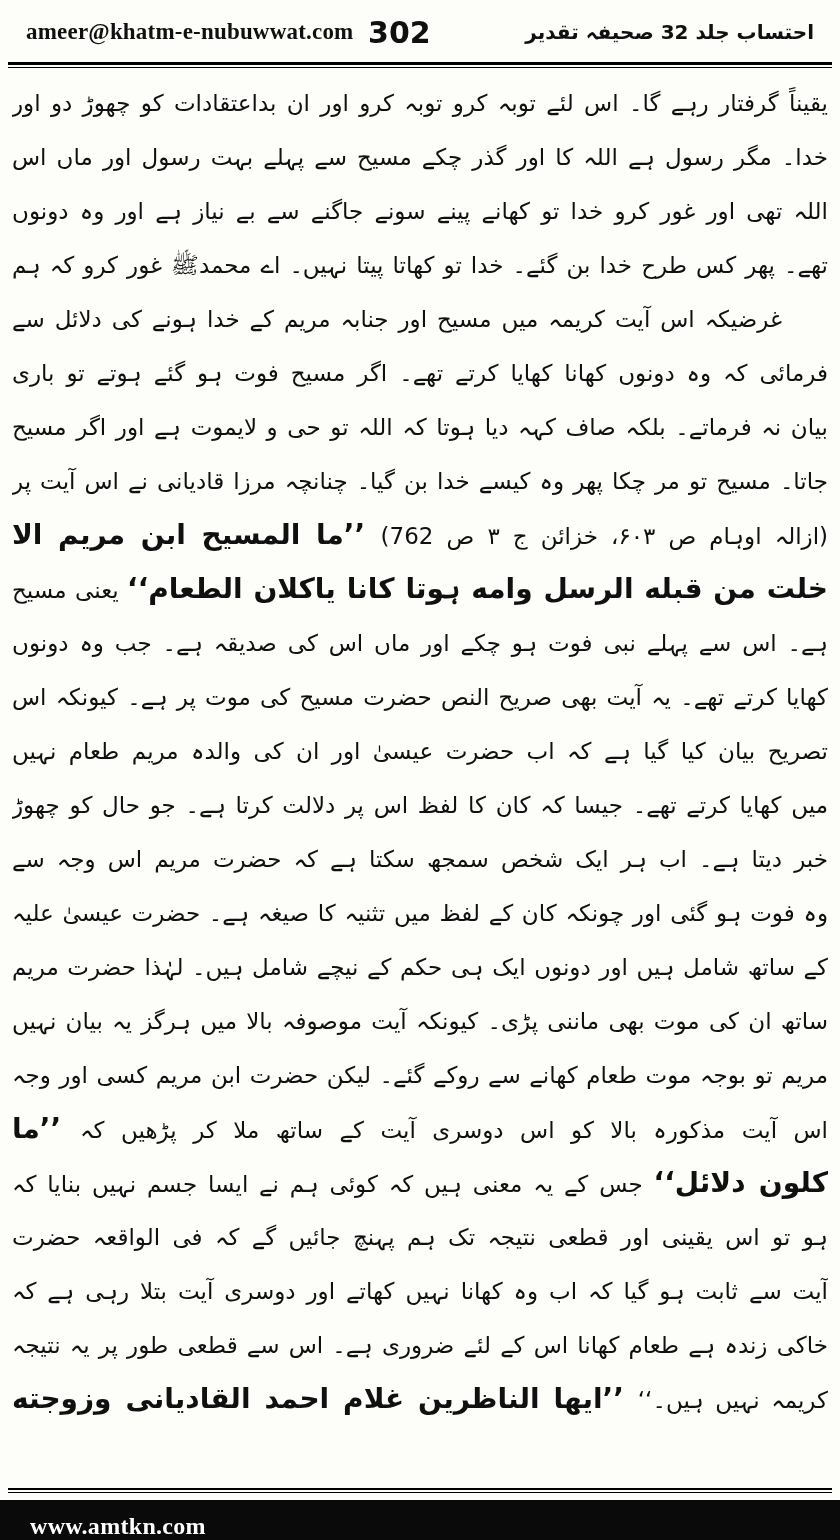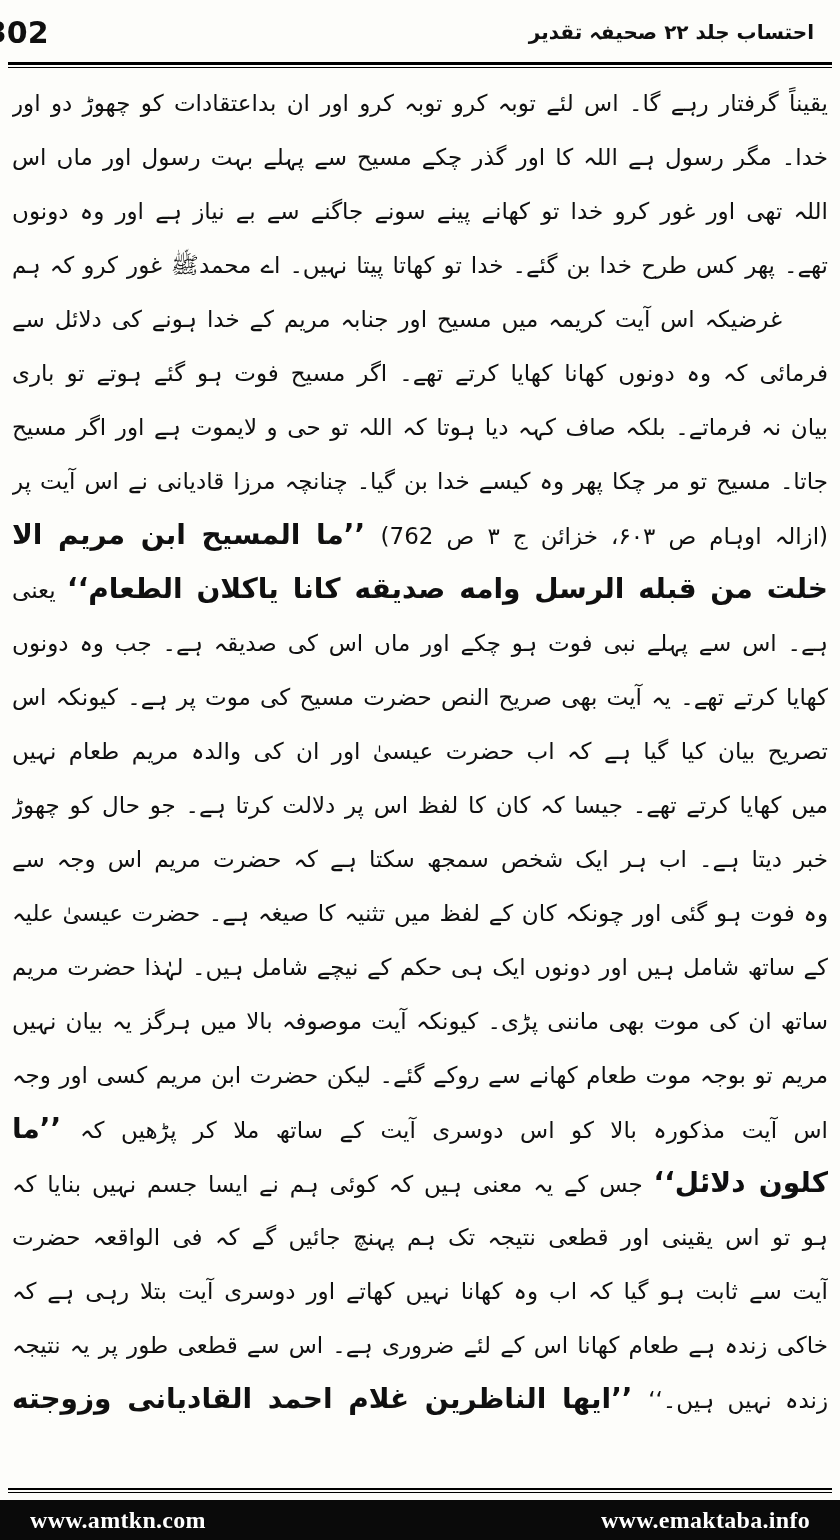--- a/index.html
+++ b/index.html
@@ -56,66 +56,66 @@
   .line.indent{padding-right:46px;}
   .seg{font-weight:400;}
   .bq{
     font-weight:700;
     font-size:28px;
   }
   
   .ftr{
     position:absolute;left:0;right:0;bottom:0;height:40px;
     background:#0a0a0a;color:#ffffff;
-    display:flex;justify-content:space-between;align-items:center;
+    display:flex;justify-content:space-between;align-items:flex-end;
     padding:0 30px;box-sizing:border-box;
     font-family:"Liberation Serif",serif;
     font-weight:700;font-size:24px;letter-spacing:.3px;
   }
 </style>
 </head>
 <body>
 
 <div class="page">
 
   <div class="hdr">
+    <div class="hdr-email">ameer@khatm-e-nubuwwat.com</div>
     <div class="hdr-page">302</div>
-    <div class="hdr-title">احتساب جلد ۲۲ صحیفہ تقدیر</div>
+    <div class="hdr-title">احتساب جلد 32 صحیفہ تقدیر</div>
   </div>
 
   <div class="rule rule-top"></div>
 
   <div class="body-text" id="body-text">
       <div class="line"><span class="seg">یقیناً گرفتار رہے گا۔ اس لئے توبہ کرو توبہ کرو اور ان بداعتقادات کو چھوڑ دو اور نہیں ہے مریم کا بیٹا</span></div>
       <div class="line"><span class="seg">خدا۔ مگر رسول ہے اللہ کا اور گذر چکے مسیح سے پہلے بہت رسول اور ماں اس کی بھی خدا نہ تھی۔ بلکہ ولی</span></div>
       <div class="line"><span class="seg">اللہ تھی اور غور کرو خدا تو کھانے پینے سونے جاگنے سے بے نیاز ہے اور وہ دونوں کھانا کھایا کرتے</span></div>
       <div class="line"><span class="seg">تھے۔ پھر کس طرح خدا بن گئے۔ خدا تو کھاتا پیتا نہیں۔ اے محمدﷺ غور کرو کہ ہم نے کسی واضح اور</span></div>
       <div class="line indent"><span class="seg">غرضیکہ اس آیت کریمہ میں مسیح اور جنابہ مریم کے خدا ہونے کی دلائل سے نفی بیان</span></div>
       <div class="line"><span class="seg">فرمائی کہ وہ دونوں کھانا کھایا کرتے تھے۔ اگر مسیح فوت ہو گئے ہوتے تو باری تعالیٰ کھانے کی دلیل</span></div>
       <div class="line"><span class="seg">بیان نہ فرماتے۔ بلکہ صاف کہہ دیا ہوتا کہ اللہ تو حی و لایموت ہے اور اگر مسیح خدا ہوتا تو وہ کیوں مر</span></div>
       <div class="line"><span class="seg">جاتا۔ مسیح تو مر چکا پھر وہ کیسے خدا بن گیا۔ چنانچہ مرزا قادیانی نے اس آیت پر یہ اعتراض کیا ہے۔</span></div>
       <div class="line"><span class="seg">(ازالہ اوہام ص ۶۰۳، خزائن ج ۳ ص 762)</span><span class="bq"> ’’ما المسیح ابن مریم الا رسول قد</span></div>
-      <div class="line"><span class="bq">خلت من قبله الرسل وامه صدیقه كانا یاكلان الطعام‘‘</span><span class="seg"> یعنی مسیح صرف ایک رسول</span></div>
+      <div class="line"><span class="bq">خلت من قبله الرسل وامه ہوتا كانا یاكلان الطعام‘‘</span><span class="seg"> یعنی مسیح صرف ایک رسول</span></div>
       <div class="line"><span class="seg">ہے۔ اس سے پہلے نبی فوت ہو چکے اور ماں اس کی صدیقہ ہے۔ جب وہ دونوں زندہ تھے تو طعام</span></div>
       <div class="line"><span class="seg">کھایا کرتے تھے۔ یہ آیت بھی صریح النص حضرت مسیح کی موت پر ہے۔ کیونکہ اس آیت میں</span></div>
       <div class="line"><span class="seg">تصریح بیان کیا گیا ہے کہ اب حضرت عیسیٰ اور ان کی والدہ مریم طعام نہیں کھاتے۔ ہاں کسی زمانے</span></div>
       <div class="line"><span class="seg">میں کھایا کرتے تھے۔ جیسا کہ کان کا لفظ اس پر دلالت کرتا ہے۔ جو حال کو چھوڑ کر گذشتہ زمانے کی</span></div>
       <div class="line"><span class="seg">خبر دیتا ہے۔ اب ہر ایک شخص سمجھ سکتا ہے کہ حضرت مریم اس وجہ سے طعام کھانے سے روکی گئی کہ</span></div>
       <div class="line"><span class="seg">وہ فوت ہو گئی اور چونکہ کان کے لفظ میں تثنیہ کا صیغہ ہے۔ حضرت عیسیٰ علیہ السلام بھی حضرت مریم</span></div>
       <div class="line"><span class="seg">کے ساتھ شامل ہیں اور دونوں ایک ہی حکم کے نیچے شامل ہیں۔ لہٰذا حضرت مریم کی موت کے</span></div>
       <div class="line"><span class="seg">ساتھ ان کی موت بھی ماننی پڑی۔ کیونکہ آیت موصوفہ بالا میں ہرگز یہ بیان نہیں کیا گیا کہ حضرت</span></div>
       <div class="line"><span class="seg">مریم تو بوجہ موت طعام کھانے سے روکے گئے۔ لیکن حضرت ابن مریم کسی اور وجہ سے اور جب ہم</span></div>
       <div class="line"><span class="seg">اس آیت مذکورہ بالا کو اس دوسری آیت کے ساتھ ملا کر پڑھیں کہ</span><span class="bq"> ’’ما جعلناهم جسداً لا یا</span></div>
       <div class="line"><span class="bq">كلون دلائل‘‘</span><span class="seg"> جس کے یہ معنی ہیں کہ کوئی ہم نے ایسا جسم نہیں بنایا کہ زندہ تو ہو۔ مگر کھانا نہ کھاتا</span></div>
       <div class="line"><span class="seg">ہو تو اس یقینی اور قطعی نتیجہ تک ہم پہنچ جائیں گے کہ فی الواقعہ حضرت مسیح فوت ہو گئے۔ کیونکہ پہلی</span></div>
       <div class="line"><span class="seg">آیت سے ثابت ہو گیا کہ اب وہ کھانا نہیں کھاتے اور دوسری آیت بتلا رہی ہے کہ جب تک یہ جسم</span></div>
       <div class="line"><span class="seg">خاکی زندہ ہے طعام کھانا اس کے لئے ضروری ہے۔ اس سے قطعی طور پر یہ نتیجہ نکلتا ہے کہ اب وہ</span></div>
-      <div class="line"><span class="seg">زندہ نہیں ہیں۔‘‘</span><span class="bq"> ’’ایها الناظرین غلام احمد القادیانی وزوجته نصرة بیگم</span></div>
+      <div class="line"><span class="seg">کریمہ نہیں ہیں۔‘‘</span><span class="bq"> ’’ایها الناظرین غلام احمد القادیانی وزوجته نصرة بیگم</span></div>
     </div>
 
   <div class="rule rule-bottom"></div>
 
   <div class="ftr">
     <span>www.amtkn.com</span>
-    <span>www.emaktaba.info</span>
   </div>
 
 </div>
 
 </body></html>

